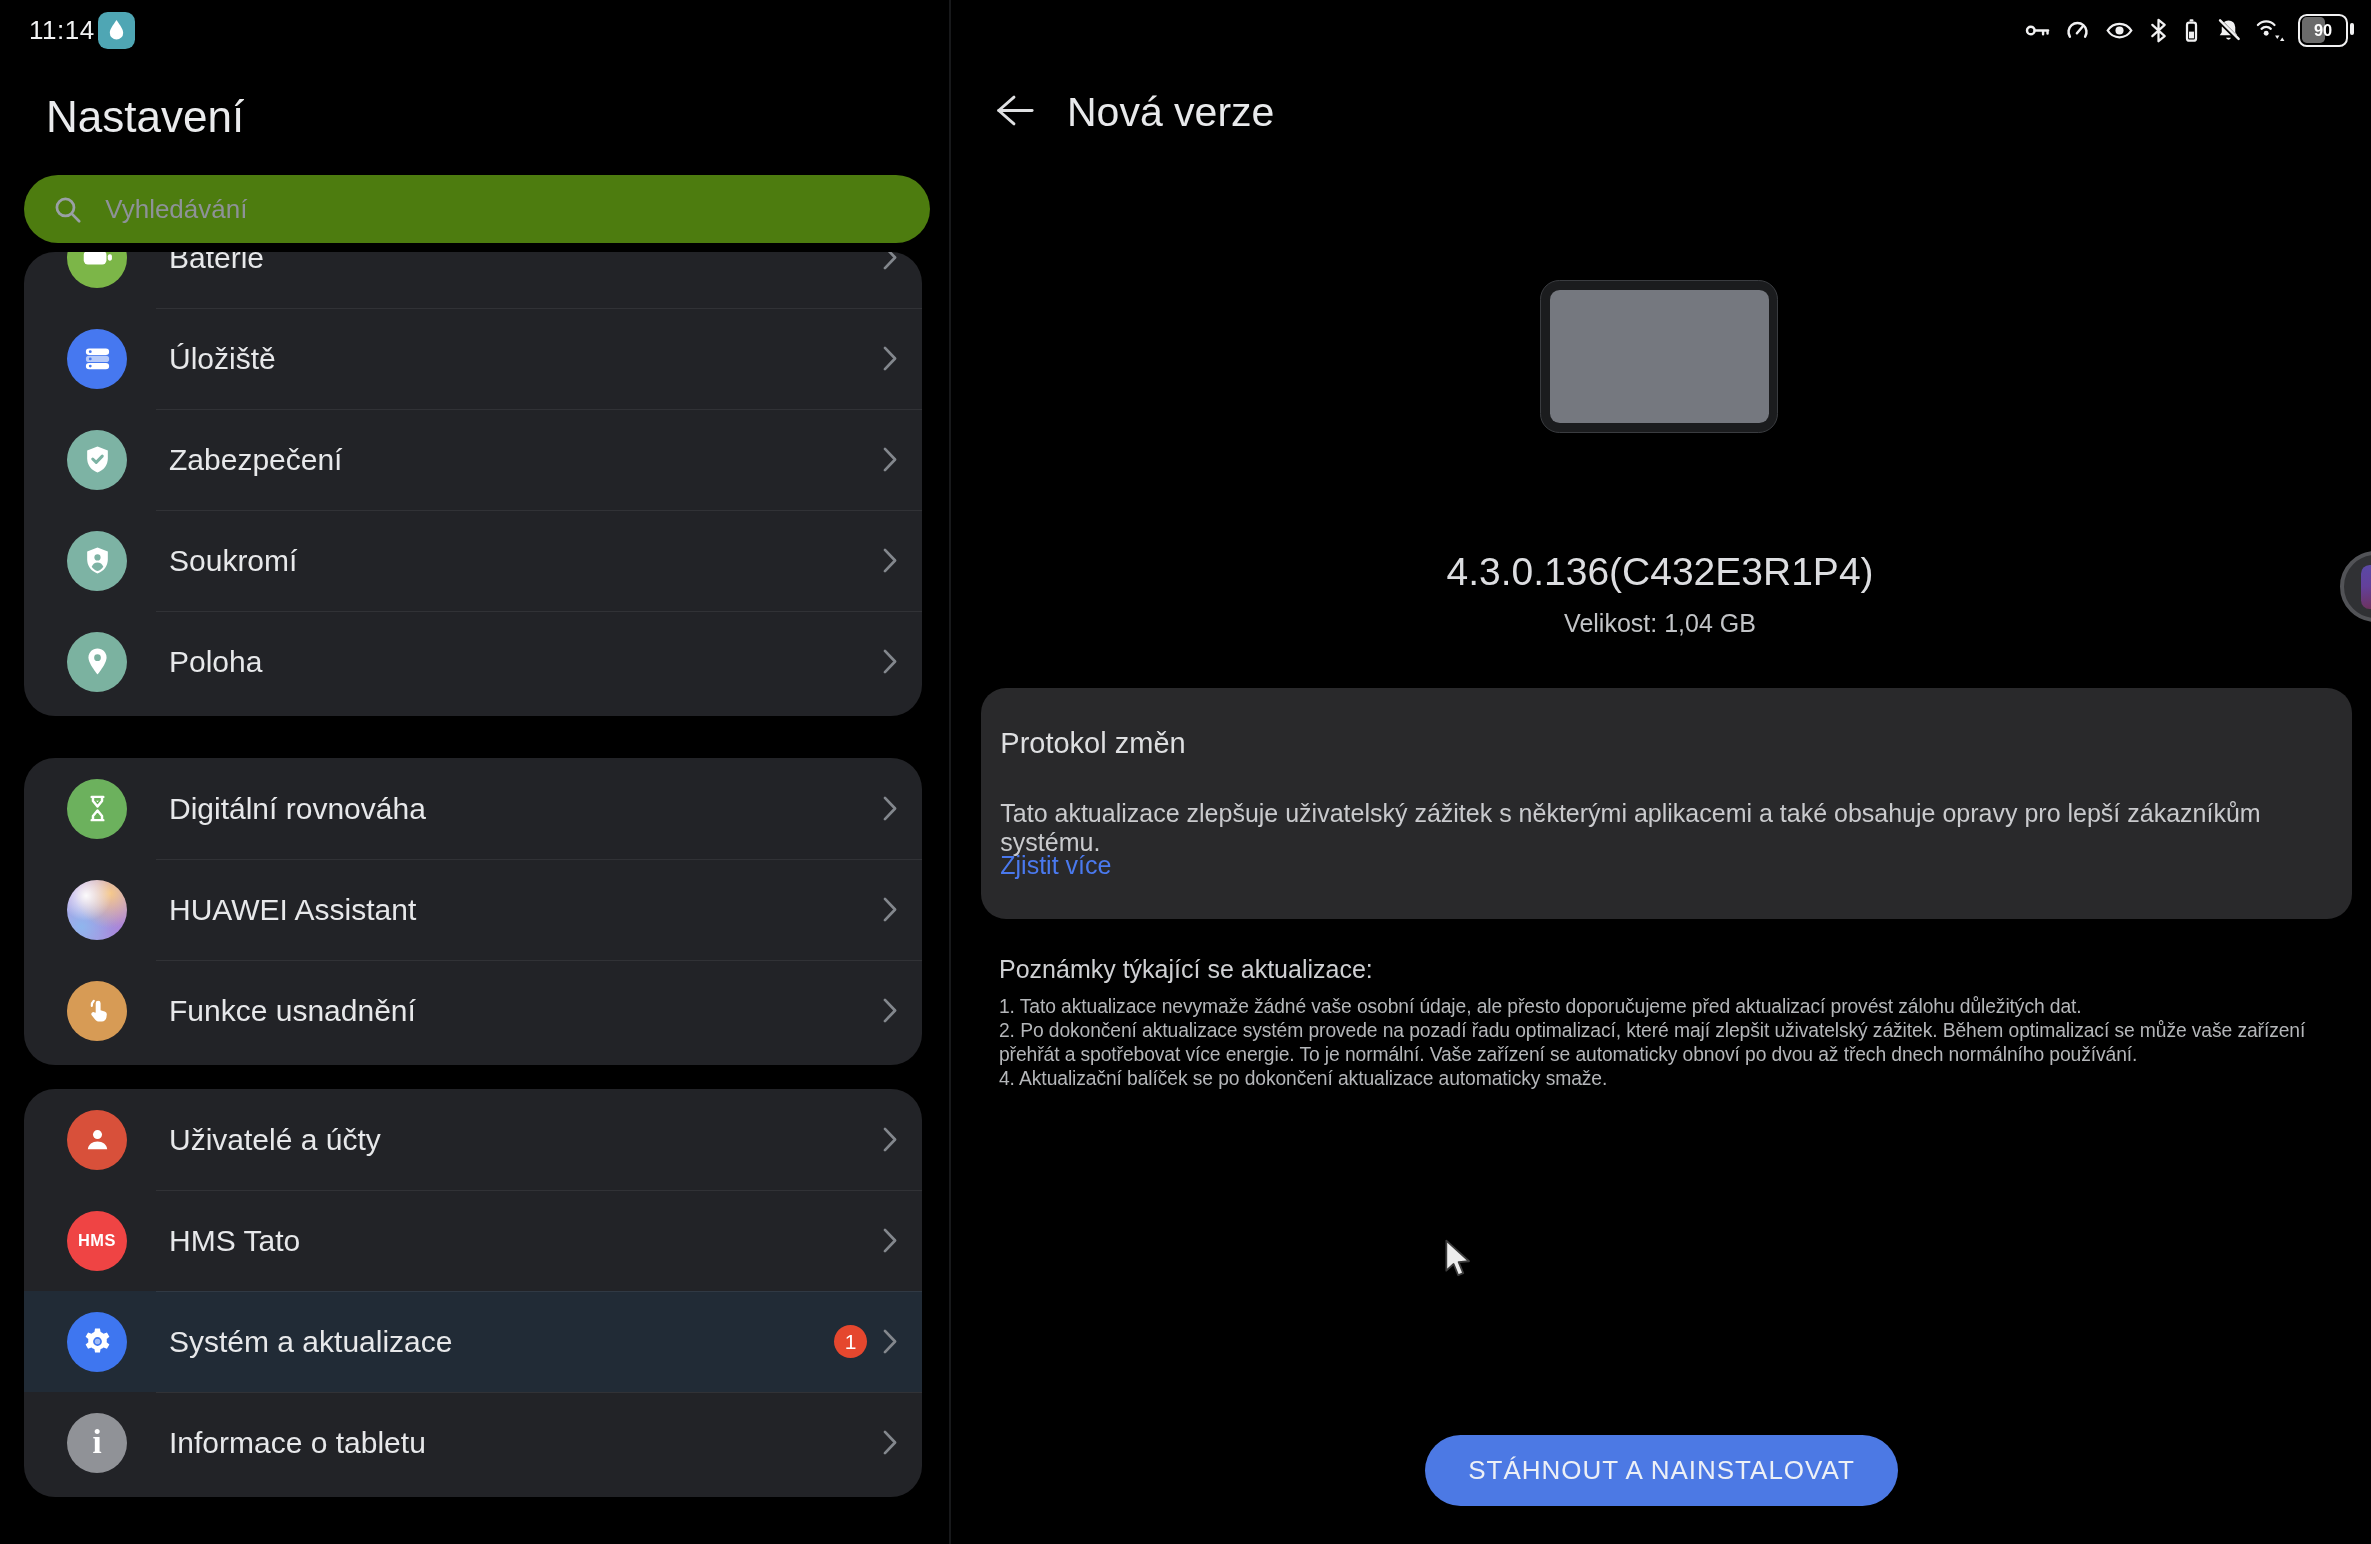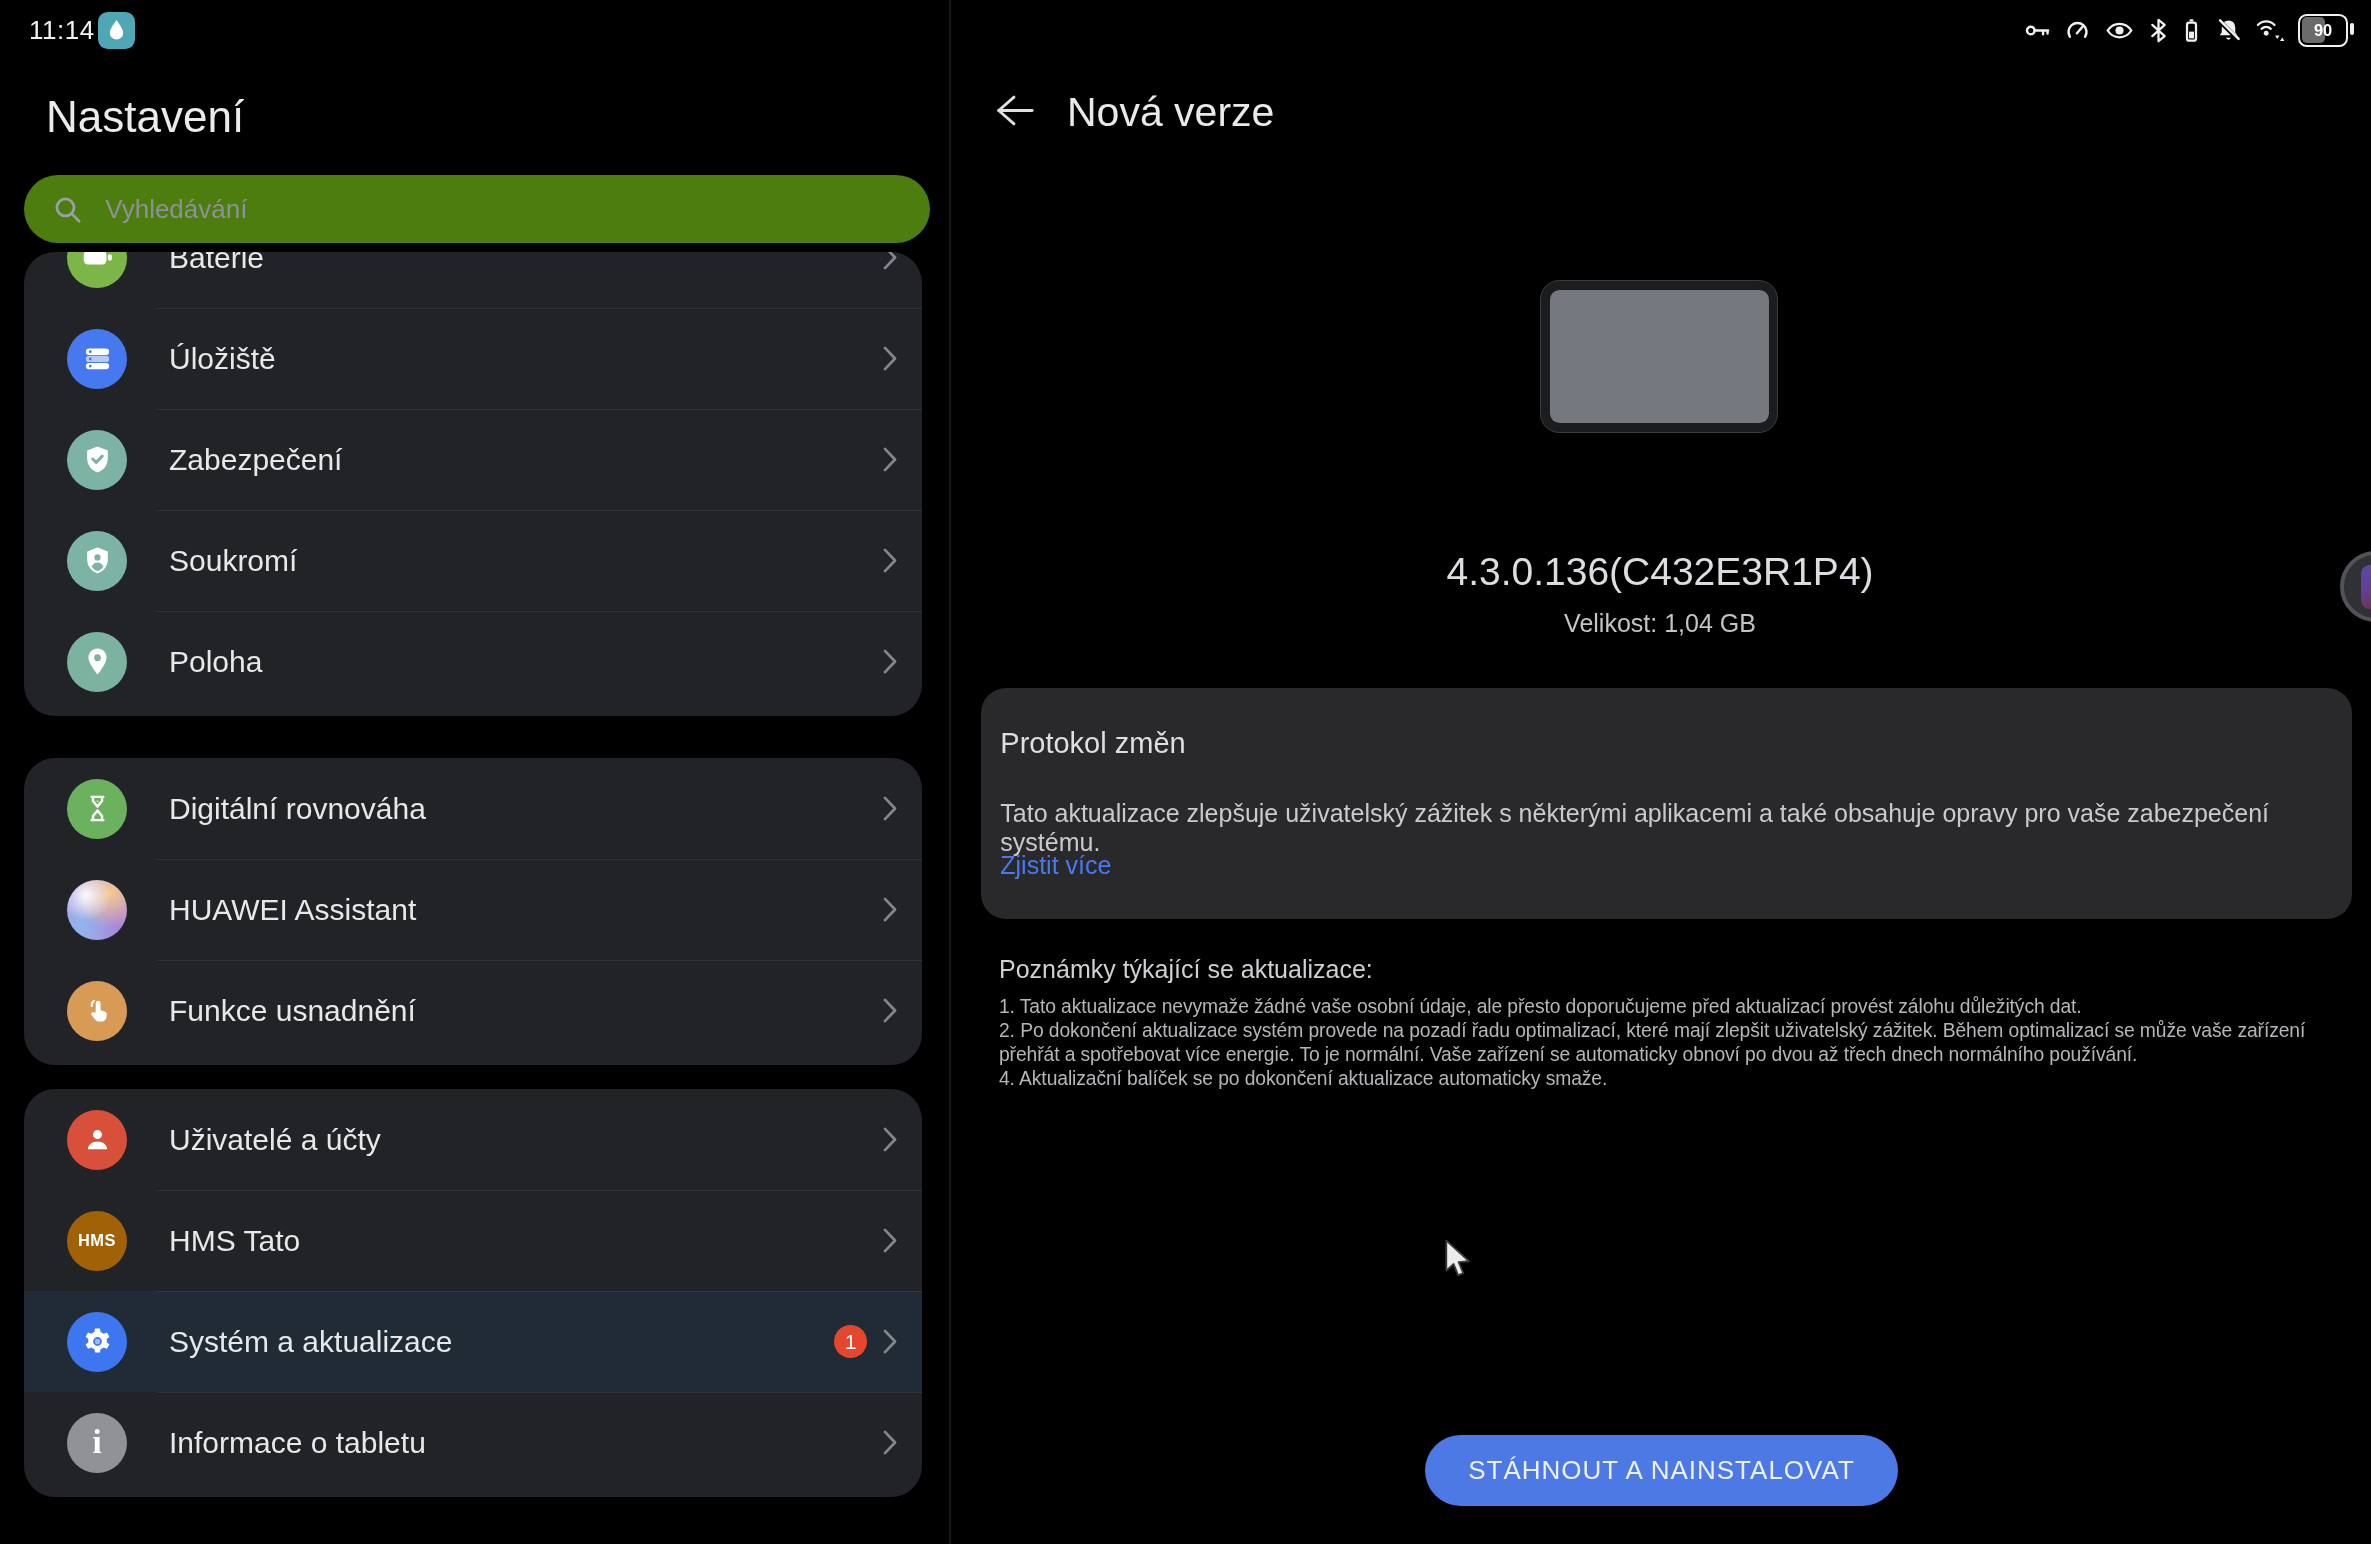--- a/index.html
+++ b/index.html
@@ -281,21 +281,21 @@
           </svg>
       </span>
       <span class="lbl">Uživatelé a účty</span>
       <span class="chev">
           <svg width="14.5" height="27" viewBox="0 0 15 28">
             <polyline points="2,3 12.5,14 2,25" stroke="#83878d" stroke-width="2.8" fill="none" stroke-linecap="round" stroke-linejoin="round"></polyline>
           </svg>
         </span>
     </div>
     <div class="row">
-      <span class="icn" style="background:#a16207">
+      <span class="icn" style="background:#ef4444">
           <span class="hms-txt">HMS</span>
         </span>
       <span class="lbl">HMS Tato</span>
       <span class="chev">
           <svg width="14.5" height="27" viewBox="0 0 15 28">
             <polyline points="2,3 12.5,14 2,25" stroke="#83878d" stroke-width="2.8" fill="none" stroke-linecap="round" stroke-linejoin="round"></polyline>
           </svg>
         </span>
     </div>
     <div class="row selected">
@@ -338,21 +338,21 @@
 
   <div class="tablet">
     <div class="screen"></div>
   </div>
 
   <div class="version">4.3.0.136(C432E3R1P4)</div>
   <div class="vsize">Velikost: 1,04 GB</div>
 
   <div class="changelog">
     <div class="cl-title">Protokol změn</div>
-    <div class="cl-body">Tato aktualizace zlepšuje uživatelský zážitek s některými aplikacemi a také obsahuje opravy pro vaše zabezpečení systému.</div>
+    <div class="cl-body">Tato aktualizace zlepšuje uživatelský zážitek s některými aplikacemi a také obsahuje opravy pro lepší zákazníkům systému.</div>
     <div class="cl-link">Zjistit více</div>
   </div>
 
   <div class="notes-head">Poznámky týkající se aktualizace:</div>
   <div class="notes">
     <div>1. Tato aktualizace nevymaže žádné vaše osobní údaje, ale přesto doporučujeme před aktualizací provést zálohu důležitých dat.</div>
     <div>2. Po dokončení aktualizace systém provede na pozadí řadu optimalizací, které mají zlepšit uživatelský zážitek. Během optimalizací se může vaše zařízení přehřát a spotřebovat více energie. To je normální. Vaše zařízení se automaticky obnoví po dvou až třech dnech normálního používání.</div>
     <div>4. Aktualizační balíček se po dokončení aktualizace automaticky smaže.</div>
   </div>
 

